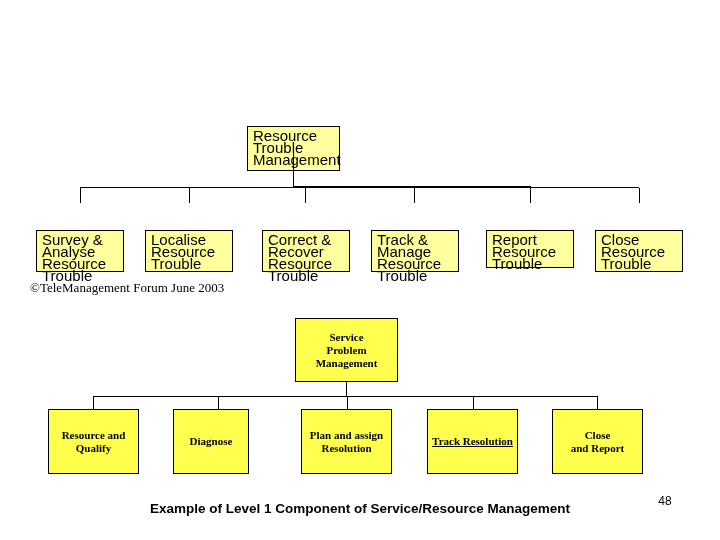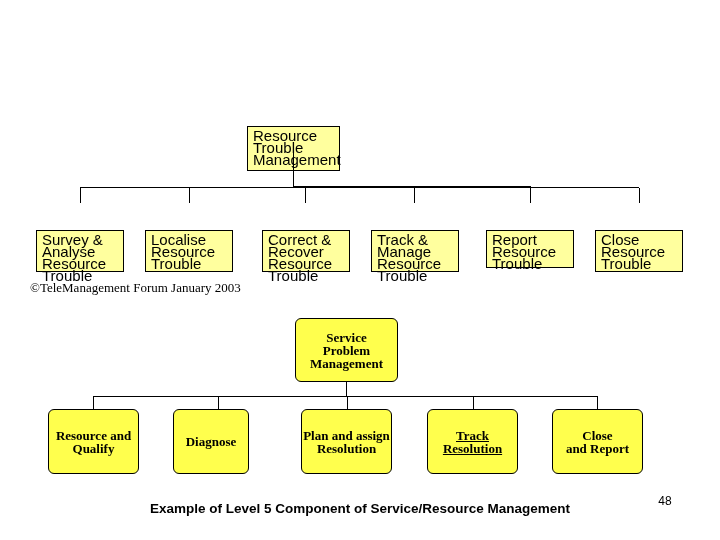--- a/index.html
+++ b/index.html
@@ -23,24 +23,23 @@
     font-size:15px;line-height:12px;
     padding:3px 5px;
     text-align:left;
     margin-top:28px;
   }
   
   .b-box{
     background:var(--bottom-box-fill,#ffff4d);
     font-family:"Liberation Serif",serif;
     font-weight:bold;
-    font-size:13px;line-height:13px;
+    font-size:11px;line-height:13px;
     display:flex;align-items:center;justify-content:center;
     text-align:center;
-    border-radius:6px;
   }
   .line{position:absolute;background:var(--connector,#000);}
   .copyright{
     position:absolute;left:30px;top:280px;
     font-family:"Liberation Serif",serif;
     font-size:13px;
   }
   .caption{
     position:absolute;left:0;top:501px;width:720px;
     text-align:center;
@@ -81,21 +80,21 @@
     <div class="box t-box" style="left:262px;top:202px;width:88px;height:42px;">Correct &amp; Recover
 Resource Trouble</div>
     <div class="box t-box" style="left:371px;top:202px;width:88px;height:42px;">Track &amp; Manage
 Resource Trouble</div>
     <div class="box t-box" style="left:486px;top:202px;width:88px;height:38px;">Report
 Resource Trouble</div>
     <div class="box t-box" style="left:595px;top:202px;width:88px;height:42px;">Close
 Resource Trouble</div>
   </div>
 
-  <div class="copyright">©TeleManagement Forum January 2003</div>
+  <div class="copyright">©TeleManagement Forum June 2003</div>
 
   <div>
 
     <div class="box b-box" style="left:295px;top:318px;width:103px;height:64px;">Service
 Problem
 Management</div>
 
     <div class="line" style="left:346px;top:382px;width:1px;height:15px;"></div>
     <div class="line" style="left:93px;top:396px;width:505px;height:1px;"></div>
     <div class="line" style="left:93px;top:397px;width:1px;height:12px;"></div>
@@ -107,17 +106,17 @@
     <div class="box b-box" style="left:48px;top:409px;width:91px;height:65px;">Resource and
 Qualify</div>
     <div class="box b-box" style="left:173px;top:409px;width:76px;height:65px;">Diagnose</div>
     <div class="box b-box" style="left:301px;top:409px;width:91px;height:65px;">Plan and assign
 Resolution</div>
     <div class="box b-box" style="left:427px;top:409px;width:91px;height:65px;text-decoration:underline;">Track Resolution</div>
     <div class="box b-box" style="left:552px;top:409px;width:91px;height:65px;">Close
 and Report</div>
   </div>
 
-  <div class="caption">Example of Level 5 Component of Service/Resource Management</div>
+  <div class="caption">Example of Level 1 Component of Service/Resource Management</div>
 
   <div class="page-number">48</div>
 
 </div>
 
 </body></html>

